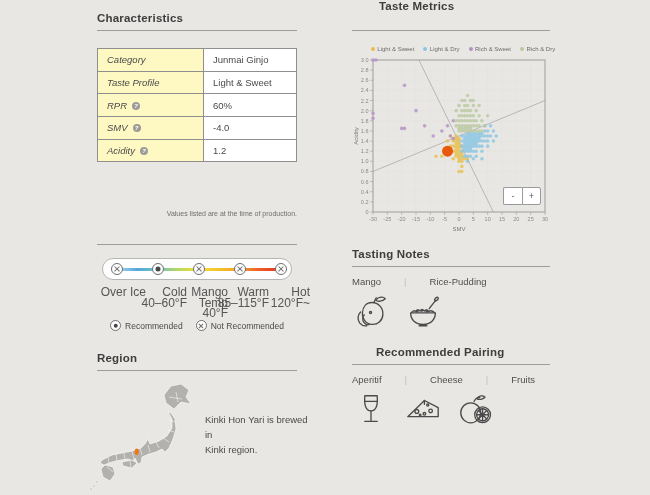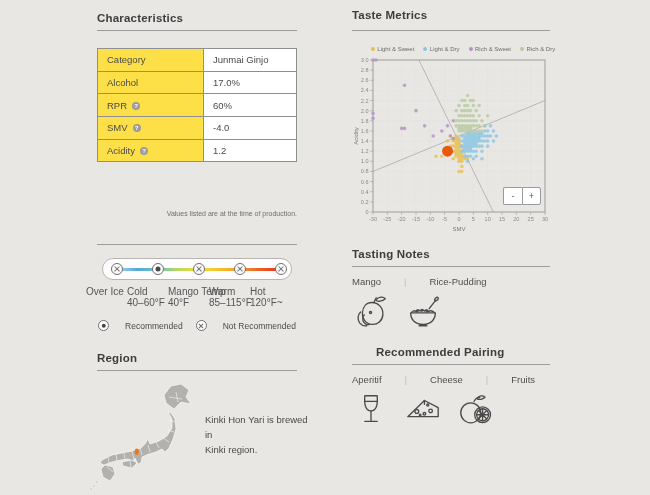--- a/index.html
+++ b/index.html
@@ -8,42 +8,42 @@
   #col-left  { left:97px;  width:200px; }
   #col-right { left:352px; width:200px; }
 
   .sec-title { position:absolute; left:0; font-size:11.5px; font-weight:bold; color:#3d3d3d; letter-spacing:.2px; }
   .rule { position:absolute; left:0; width:200px; height:1px; background:#9c9c9c; }
   .rule.w198 { width:198px; }
 
   
   table.char { position:absolute; top:48px; left:0; width:200px; border-collapse:collapse; }
   table.char td { border:1px solid #8f8f8f; font-size:9.5px; color:#4a4a4a; padding:0 4px 0 9px; height:21.7px; }
-  table.char td.lbl { background:#fde047; width:92px; }
+  table.char td.lbl { background:#fef9c3; width:92px;font-style:italic; }
   table.char td.val { background:#ffffff; }
   .help { display:inline-block; width:8px; height:8px; border-radius:50%; background:#9d9b98; color:#fff;
           font-size:6px; line-height:8px; text-align:center; margin-left:5px; font-weight:bold; vertical-align:1px; }
   .footnote { position:absolute; top:210px; right:0; font-size:7px; color:#6e6e6e; }
 
   
   .pill { position:absolute; top:258px; left:5px; width:190px; height:22px; background:#fefefe;
           border:1px solid #b8b6b3; border-radius:12px; box-sizing:border-box; }
   .grad { position:absolute; top:9px; height:3px; border-radius:2px; }
   .marker { position:absolute; top:50%; width:12px; height:12px; border:1.3px solid #6f6f6f; border-radius:50%;
             background:#fff; transform:translate(-50%,-50%); box-sizing:border-box; }
   .marker.x::before, .marker.x::after { content:""; position:absolute; left:50%; top:50%; width:7px; height:1.1px; background:#6f6f6f; }
   .marker.x::before { transform:translate(-50%,-50%) rotate(45deg); }
   .marker.x::after  { transform:translate(-50%,-50%) rotate(-45deg); }
   .marker.rec::before { content:""; position:absolute; left:50%; top:50%; width:5px; height:5px; border-radius:50%;
             background:#474747; transform:translate(-50%,-50%); }
   .t-labels { position:absolute; top:287px; left:5px; width:190px; height:24px; }
-  .t-label { position:absolute; width:60px; margin-left:-30px; text-align:left; font-size:10px; color:#555; line-height:10.5px; }
+  .t-label { position:absolute; width:60px; margin-left:-30px; text-align:right; font-size:12px; color:#555; line-height:10.5px; }
   .t-legend { position:absolute; top:320px; left:0; width:200px; display:flex; justify-content:center; gap:13px;
               align-items:center; font-size:8.5px; color:#4a4a4a; }
-  .t-legend .lg { display:flex; align-items:center; gap:16px; }
+  .t-legend .lg { display:flex; align-items:center; gap:4px; }
   .mini { position:relative; width:11px; height:11px; flex:0 0 11px; border:1.2px solid #6f6f6f; border-radius:50%;
           background:#fff; box-sizing:border-box; display:inline-block; }
   .mini.x::before,.mini.x::after { content:""; position:absolute; left:50%; top:50%; width:6px; height:1px; background:#6f6f6f; }
   .mini.x::before { transform:translate(-50%,-50%) rotate(45deg); }
   .mini.x::after  { transform:translate(-50%,-50%) rotate(-45deg); }
   .mini.rec::before { content:""; position:absolute; left:50%; top:50%; width:4.5px; height:4.5px; border-radius:50%;
           background:#474747; transform:translate(-50%,-50%); }
 
   
   #japan-map { position:absolute; left:-9px; top:382px; }
@@ -76,22 +76,22 @@
   <div class="col" id="col-left">
     <div class="sec-title" style="top:12px;">Characteristics</div>
     <div class="rule" style="top:30px;"></div>
     <table class="char">
       <tbody id="char-body">
           <tr>
             <td class="lbl">Category</td>
             <td class="val">Junmai Ginjo</td>
           </tr>
           <tr>
-            <td class="lbl">Alcohol</td>
-            <td class="val">17.0%</td>
+            <td class="lbl">Taste Profile</td>
+            <td class="val">Light &amp; Sweet</td>
           </tr>
           <tr>
             <td class="lbl">RPR<span class="help">?</span></td>
             <td class="val">60%</td>
           </tr>
           <tr>
             <td class="lbl">SMV<span class="help">?</span></td>
             <td class="val">-4.0</td>
           </tr>
           <tr>
@@ -160,21 +160,21 @@
       </g>
       <ellipse id="region-marker" cx="48.7" cy="69.7" rx="2" ry="3.2" fill="#ee7711"></ellipse>
     </svg>
     <div class="region-text">
       <span>Kinki Hon Yari is brewed in</span><br>
       <span>Kinki region.</span>
     </div>
   </div>
 
   <div class="col" id="col-right">
-    <div class="sec-title" style="top:9px;">Taste Metrics</div>
+    <div class="sec-title" style="top:0;margin-left:27px;">Taste Metrics</div>
     <div class="rule w198" style="top:30px;"></div>
 
     <div class="chart-wrap">
       <div class="legend-row" id="chart-legend">
           <span class="legend-item">
             <span class="legend-dot" style="background: rgb(231, 191, 79);"></span>
             <span>Light &amp; Sweet</span>
           </span>
           <span class="legend-item">
             <span class="legend-dot" style="background: rgb(138, 198, 228);"></span>

